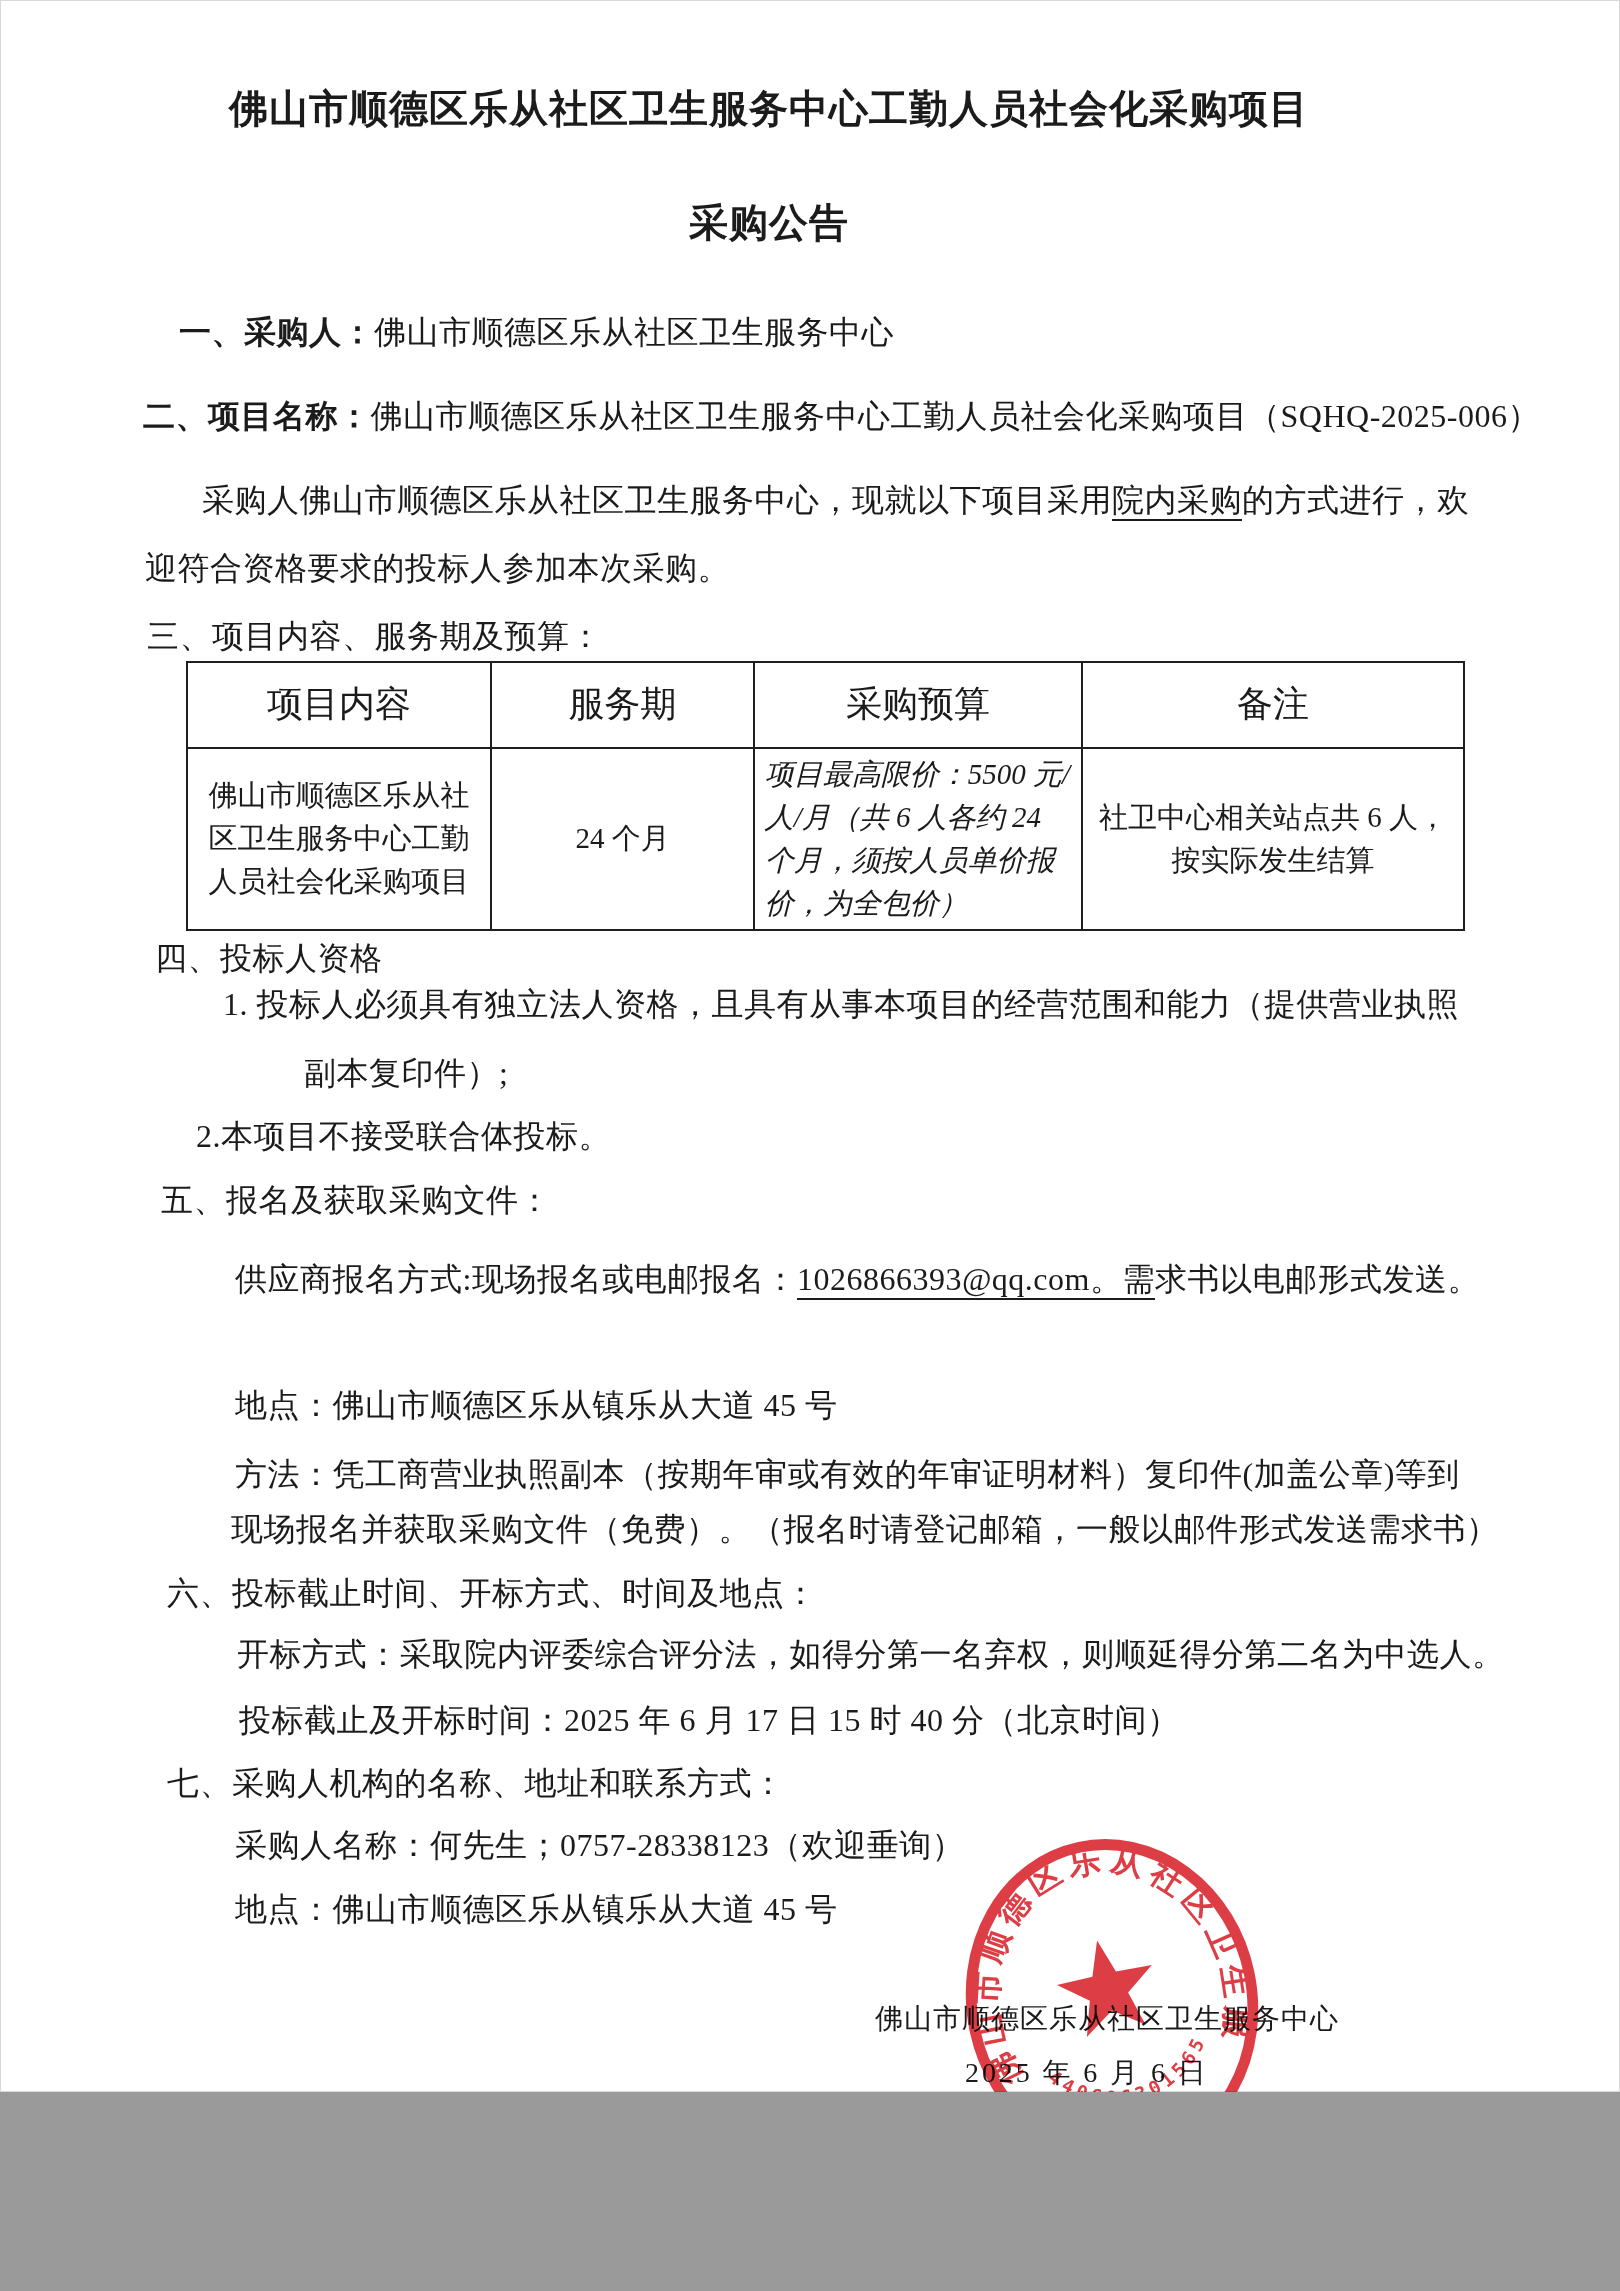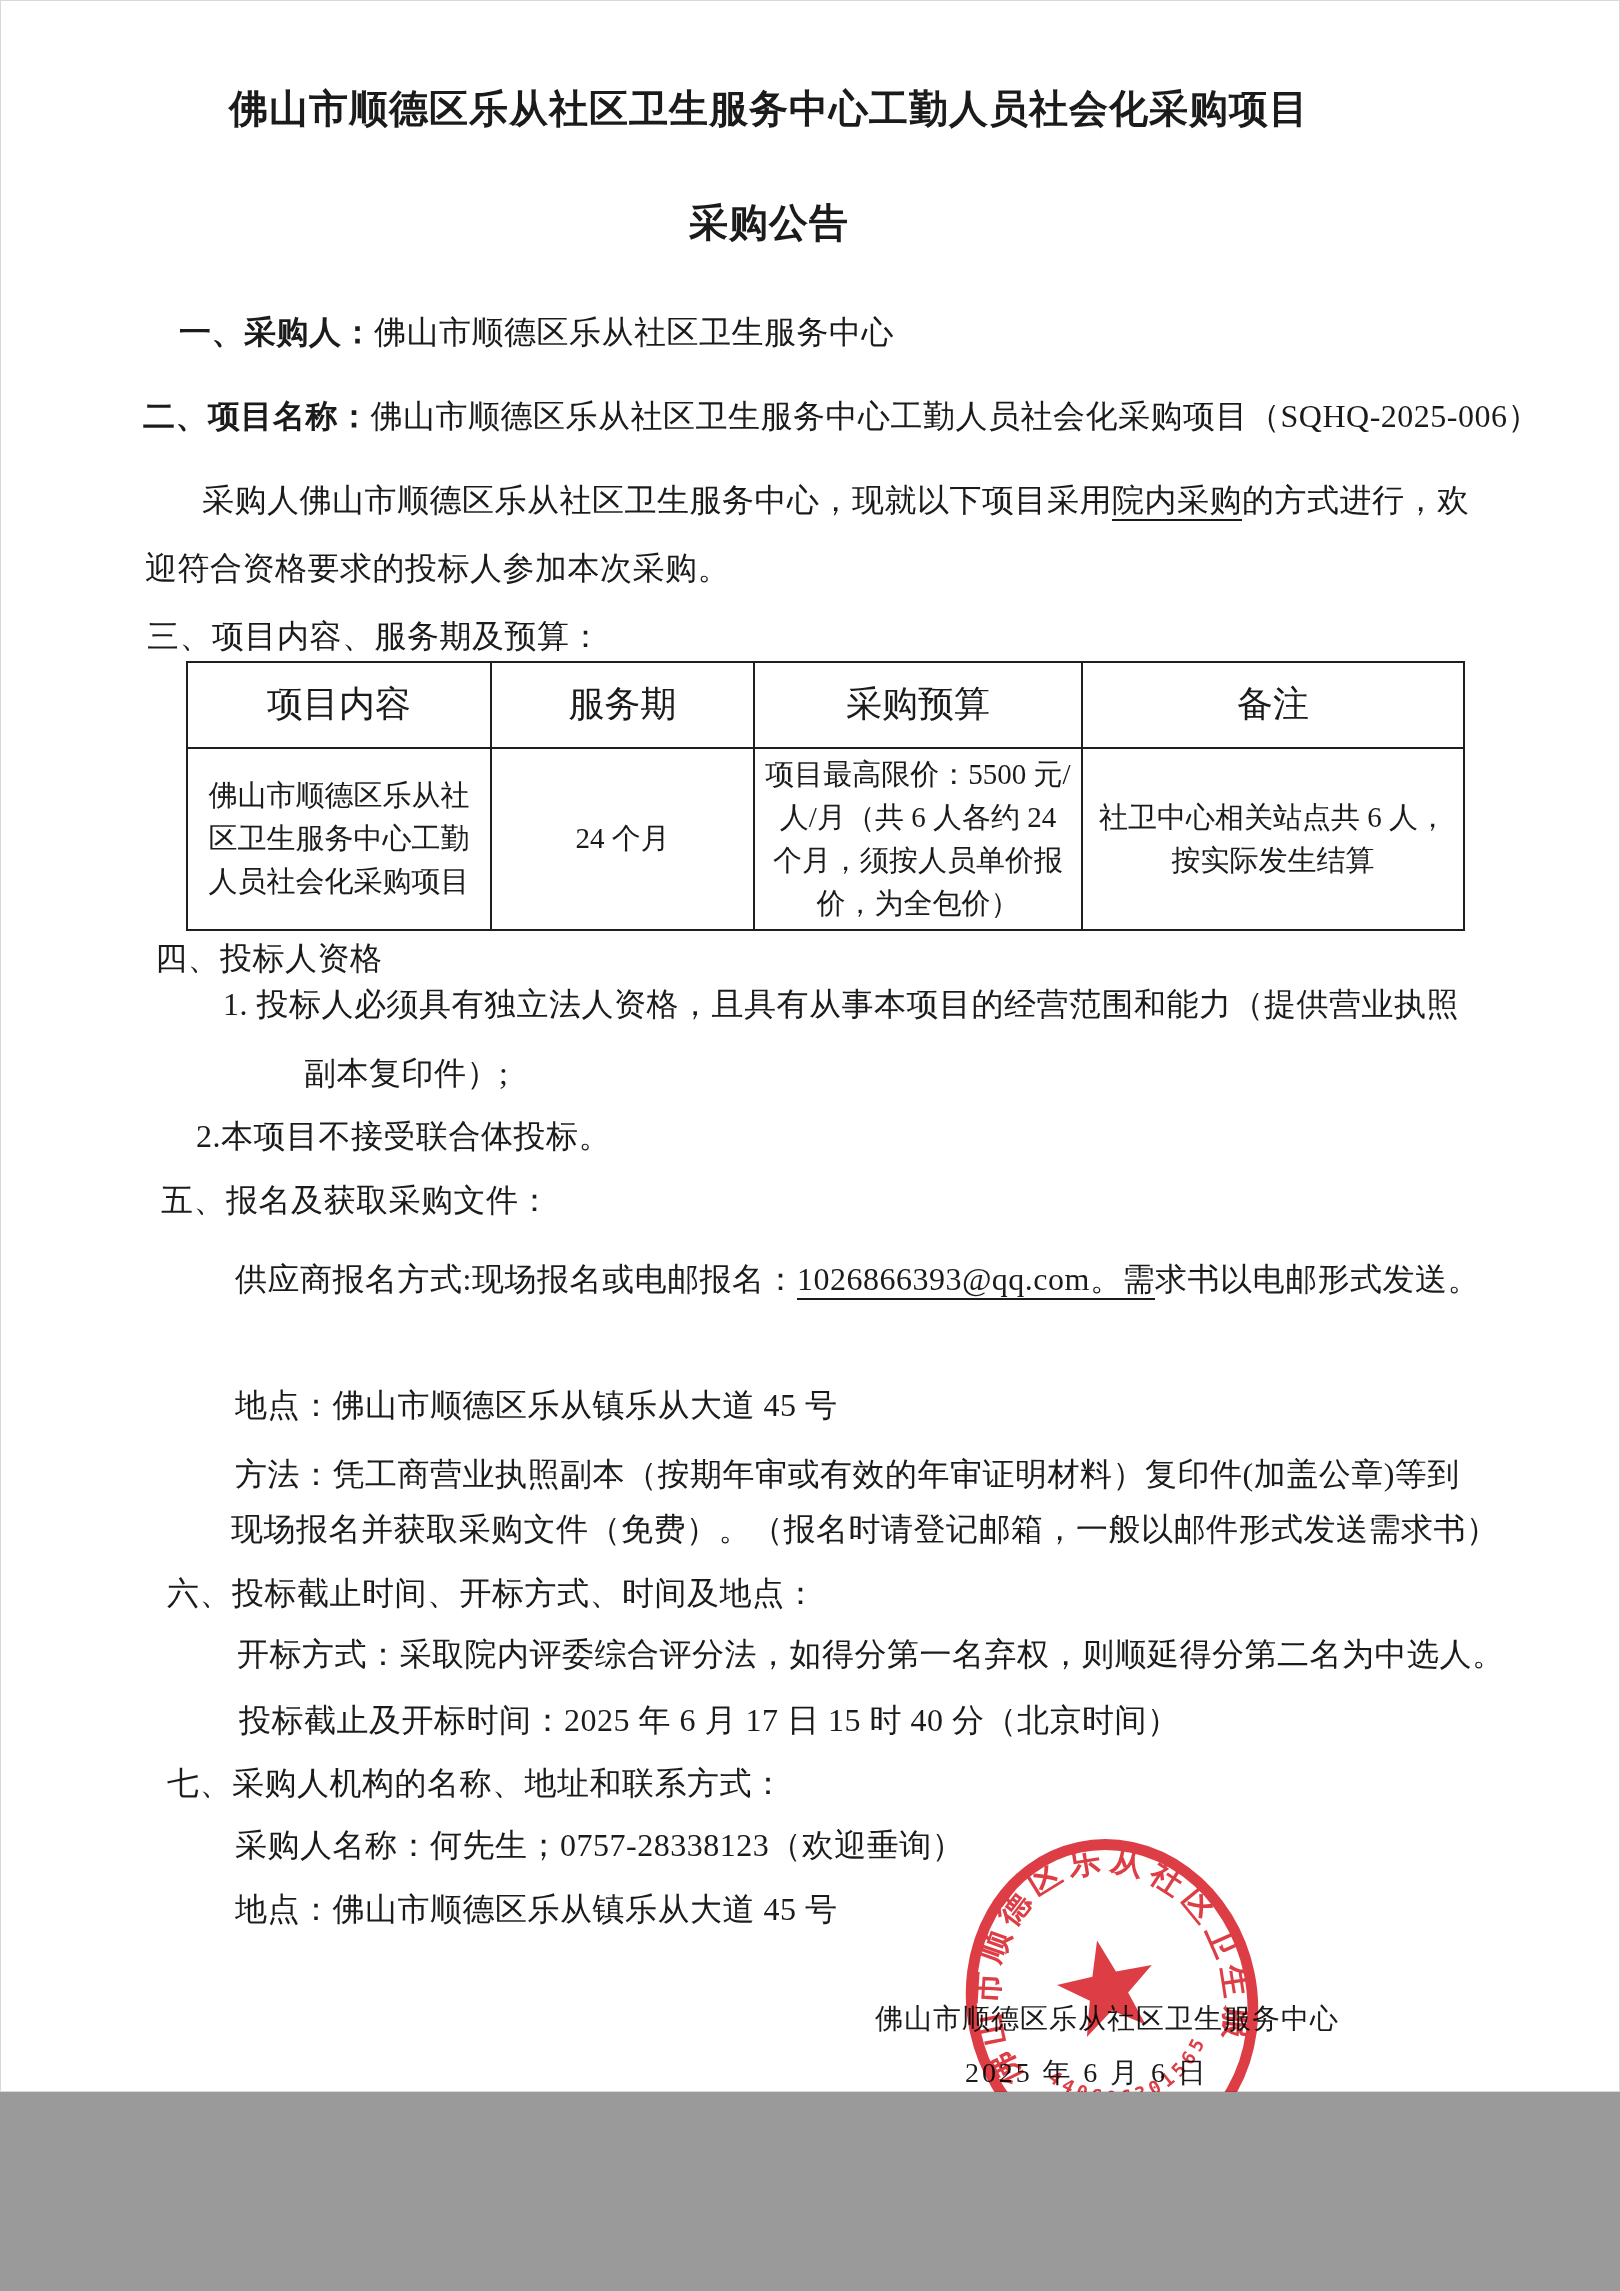--- a/index.html
+++ b/index.html
@@ -34,21 +34,21 @@
   }
   table.pt th,table.pt td{
     border:2px solid #1f1f1f;
     font-weight:normal;
     vertical-align:middle;
     padding:3.9px 9.8px;
     line-height:43px;
   }
   table.pt th{height:76px;text-align:center;font-size:36px;}
   table.pt td{height:169px;text-align:center;}
-  table.pt td.left{text-align:center;}
+  table.pt td.left{text-align:left;font-style:italic;}
   .sig{position:absolute;font-size:28px;letter-spacing:1px;white-space:nowrap;}
   .stamp{
     position:absolute;left:964px;top:1835px;width:296px;height:333px;
     transform:rotate(-12deg);
     mix-blend-mode:multiply;
     opacity:0.88;
   }
 </style>
 </head>
 <body>

